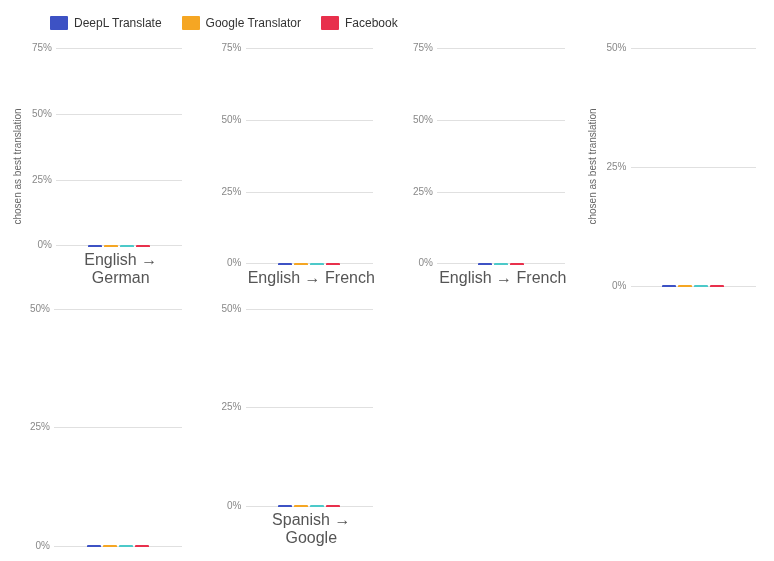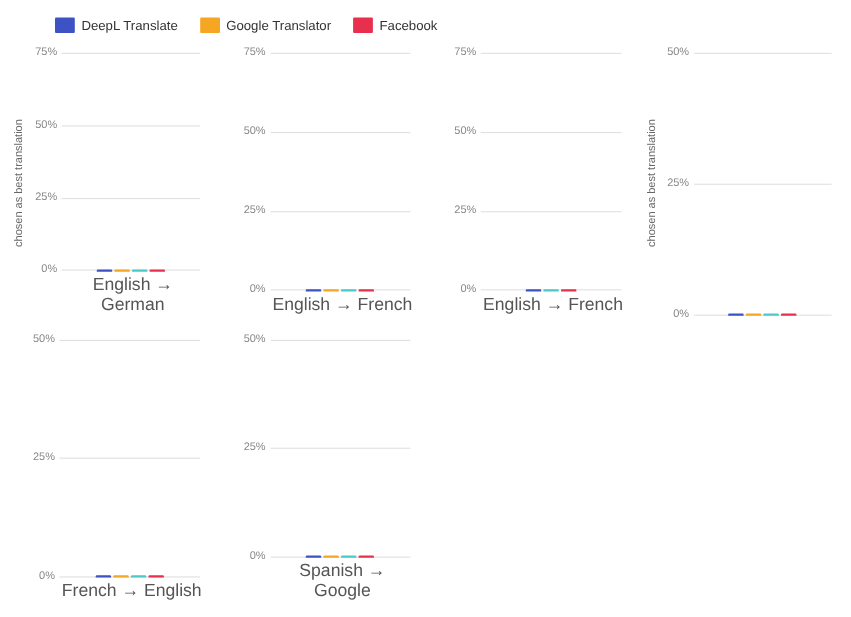--- a/index.html
+++ b/index.html
@@ -299,21 +299,20 @@
               </div>
               <div class="bars-area">
                 <div class="bar-group">
                   <div class="bar" style="background: rgb(61, 82, 196); height: 60%; width: 14px; border-radius: 1px 1px 0px 0px; min-height: 2px;"></div>
                   <div class="bar" style="background: rgb(245, 166, 35); height: 40%; width: 14px; border-radius: 1px 1px 0px 0px; min-height: 2px;"></div>
                   <div class="bar" style="background: rgb(76, 201, 201); height: 46%; width: 14px; border-radius: 1px 1px 0px 0px; min-height: 2px;"></div>
                   <div class="bar" style="background: rgb(232, 48, 76); height: 44%; width: 14px; border-radius: 1px 1px 0px 0px; min-height: 2px;"></div>
                 </div>
               </div>
             </div>
-            <div class="x-label">French → English</div>
           </div>
         </div>
       </div>
       <div class="chart-cell" style="flex-direction: column; align-items: stretch;">
         <div style="display: flex; flex: 1 1 0%; align-items: stretch;">
           <div style="width: 14px;"></div>
           <div class="chart-inner" style="flex: 1 1 0%; display: flex; flex-direction: column; padding-top: 6px;">
             <div class="chart-plot" style="flex: 1 1 0%; position: relative; min-height: 110px;">
               <div class="grid-lines">
                 <div class="grid-line">

